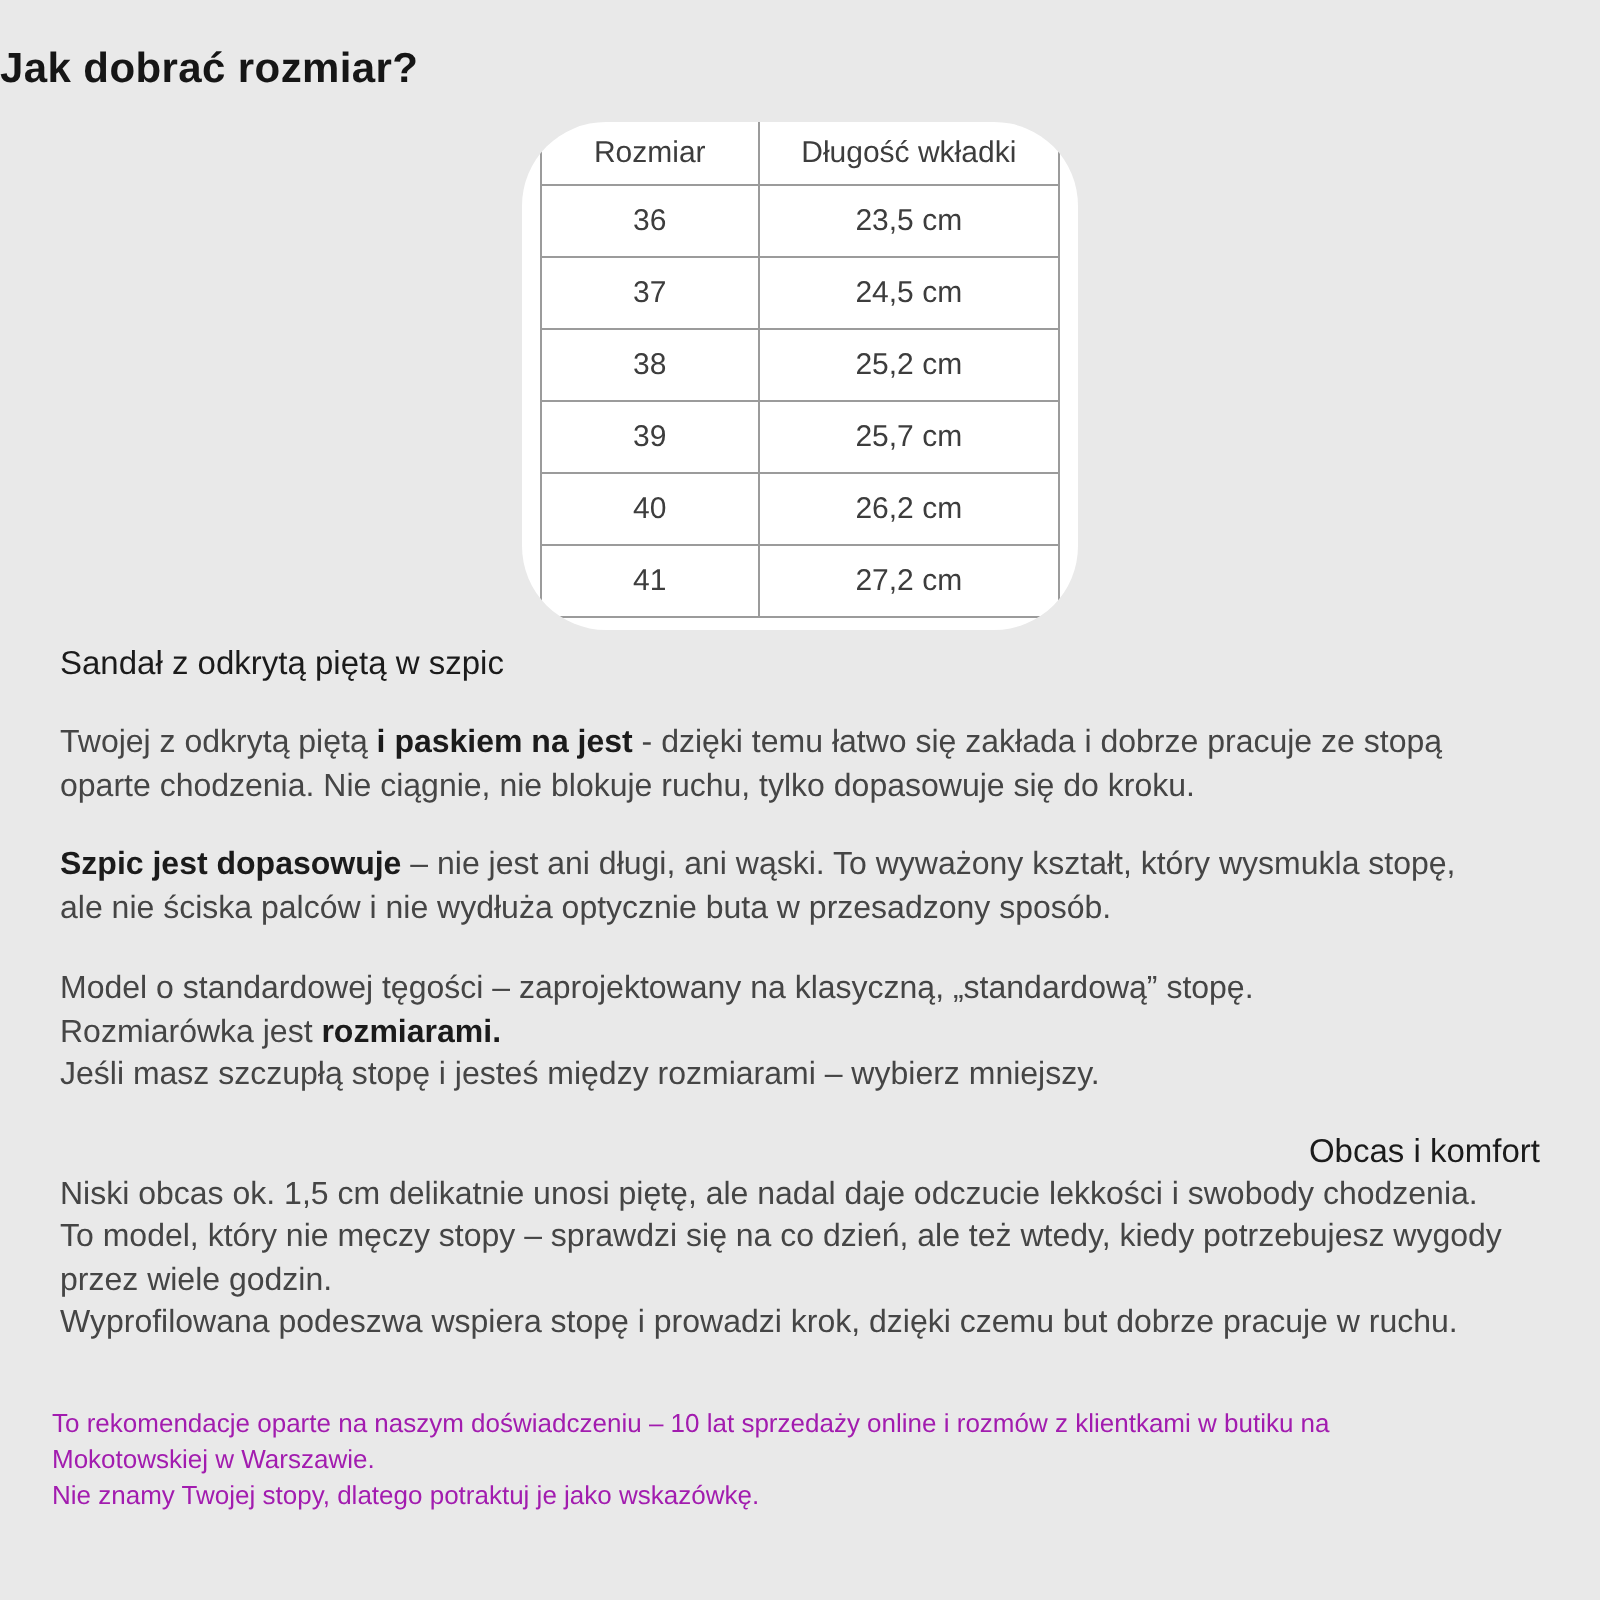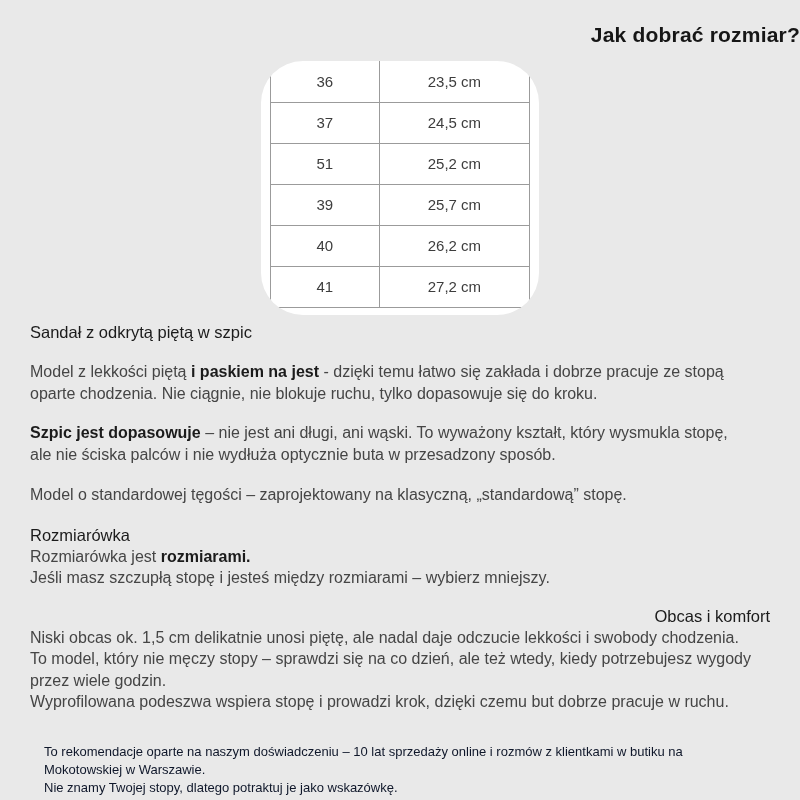--- a/index.html
+++ b/index.html
@@ -7,21 +7,21 @@
     width: 800px; height: 800px; overflow: hidden;
     background: #e9e9e9;
     font-family: "Liberation Sans", sans-serif;
     color: #454545;
     -webkit-font-smoothing: antialiased;
   }
   .page { position: relative; width: 800px; height: 800px; }
 
   .title {
     margin: 0; padding-top: 23px;
-    text-align: right;
+    text-align: left;
     font-size: 21px; font-weight: bold; letter-spacing: .2px;
     color: #161616;
   }
 
   .card {
     width: 278px; height: 254px;
     margin: 14px auto 0;
     background: #ffffff;
     border-radius: 42px;
     overflow: hidden;
@@ -49,50 +49,54 @@
   .content { margin: 6px 30px 0; font-size: 16px; line-height: 21.5px; }
   .h { margin: 0; font-size: 16.5px; font-weight: normal; color: #1b1b1b; line-height: 22px; }
   .para { margin: 18px 0 0; white-space: pre-line; }
   .para.g17 { margin-top: 19px; }
   .m0 { margin: 0; white-space: pre-line; }
   .mt18 { margin-top: 18px; }
   .mt16 { margin-top: 16px; text-align: right; }
   .b { font-weight: bold; color: #1b1b1b; }
 
   .footnote {
-    margin: 30px 44px 0;
-    font-size: 13px; line-height: 18px; color: #0f172a;
+    margin: 30px 26px 0;
+    font-size: 13px; line-height: 18px; color: #a21caf;
   }
   .footnote p { margin: 0; white-space: pre-line; }
 </style>
 </head>
 <body>
 
 <div class="page">
 
   <h1 class="title">Jak dobrać rozmiar?</h1>
 
   <div class="card">
     <div class="tbl-wrap">
       <table>
         <colgroup>
             <col class="c-size">
             <col class="c-len">
           </colgroup>
         <tbody>
+          <tr class="hdr">
+            <th>Rozmiar</th>
+            <th>Długość wkładki</th>
+          </tr>
           <tr class="row">
             <td>36</td>
             <td>23,5 cm</td>
           </tr>
           <tr class="row">
             <td>37</td>
             <td>24,5 cm</td>
           </tr>
           <tr class="row">
-            <td>51</td>
+            <td>38</td>
             <td>25,2 cm</td>
           </tr>
           <tr class="row">
             <td>39</td>
             <td>25,7 cm</td>
           </tr>
           <tr class="row">
             <td>40</td>
             <td>26,2 cm</td>
           </tr>
@@ -102,29 +106,28 @@
           </tr>
         </tbody>
       </table>
     </div>
   </div>
 
   <div class="content">
 
     <p class="h">Sandał z odkrytą piętą w szpic</p>
 
-    <p class="para"><span>Model z lekkości piętą </span><span class="b">i paskiem na jest</span><span> - dzięki temu łatwo się zakłada i dobrze pracuje ze stopą
+    <p class="para"><span>Twojej z odkrytą piętą </span><span class="b">i paskiem na jest</span><span> - dzięki temu łatwo się zakłada i dobrze pracuje ze stopą
 oparte chodzenia. Nie ciągnie, nie blokuje ruchu, tylko dopasowuje się do kroku.</span></p>
 
     <p class="para"><span class="b">Szpic jest dopasowuje</span><span> – nie jest ani długi, ani wąski. To wyważony kształt, który wysmukla stopę,
 ale nie ściska palców i nie wydłuża optycznie buta w przesadzony sposób.</span></p>
 
     <p class="para g17">Model o standardowej tęgości – zaprojektowany na klasyczną, „standardową” stopę.</p>
 
-    <p class="h mt18">Rozmiarówka</p>
     <p class="m0"><span>Rozmiarówka jest </span><span class="b">rozmiarami.</span></p>
     <p class="m0">Jeśli masz szczupłą stopę i jesteś między rozmiarami – wybierz mniejszy.</p>
 
     <p class="h mt16">Obcas i komfort</p>
     <p class="m0">Niski obcas ok. 1,5 cm delikatnie unosi piętę, ale nadal daje odczucie lekkości i swobody chodzenia.
 To model, który nie męczy stopy – sprawdzi się na co dzień, ale też wtedy, kiedy potrzebujesz wygody
 przez wiele godzin.
 Wyprofilowana podeszwa wspiera stopę i prowadzi krok, dzięki czemu but dobrze pracuje w ruchu.</p>
 
   </div>

